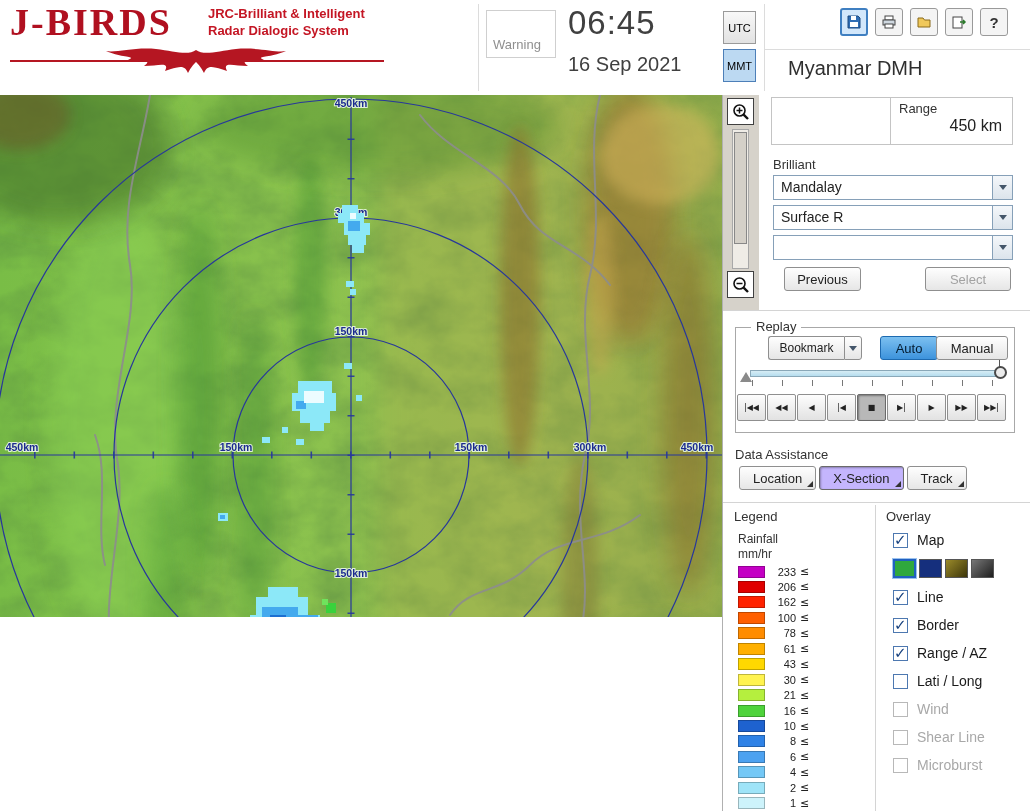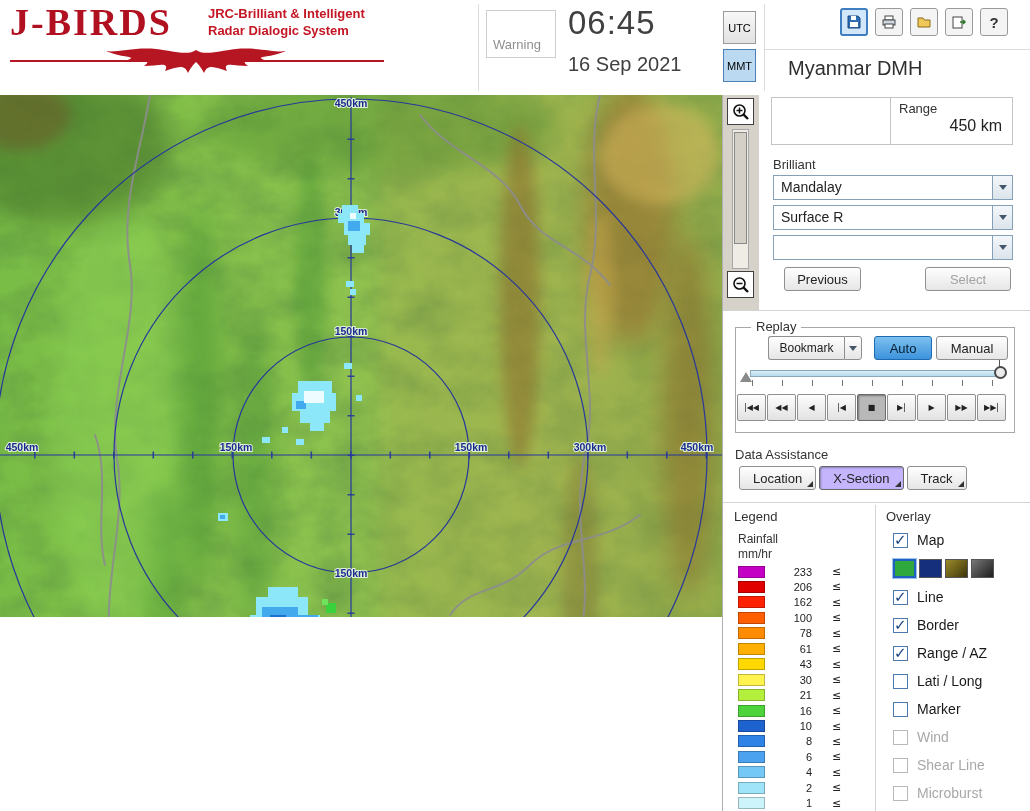--- a/index.html
+++ b/index.html
@@ -75,21 +75,21 @@
 
   
   .replay-box{position:absolute;left:12px;top:232px;width:280px;height:106px;
           border:1px solid #a8a8a8;box-sizing:border-box;}
   .replay-legend{position:absolute;left:28px;top:224px;background:#fff;padding:0 5px;
           font-size:13px;color:#333;z-index:2;}
   .bookmark{position:absolute;left:32px;top:8px;height:24px;display:flex;}
   .bookmark-main{width:76px;font-size:12px;display:flex;align-items:center;justify-content:center;
           border-right:none;border-radius:3px 0 0 3px;}
   .bookmark-arrow{width:18px;border-radius:0 3px 3px 0;display:flex;align-items:center;justify-content:center;}
-  .auto-btn{position:absolute;left:138px;top:8px;width:58px;height:24px;
+  .auto-btn{position:absolute;left:144px;top:8px;width:58px;height:24px;
           background:linear-gradient(#7cc0f0,#3d93dc);border:1px solid #1d6ab0;color:#041c30;}
   .manual-btn{position:absolute;left:200px;top:8px;width:72px;height:24px;}
   .sl-track{position:absolute;left:14px;top:42px;width:250px;height:7px;
           background:linear-gradient(#d7edf5,#b6ddee);border:1px solid #8aa8b8;box-sizing:border-box;}
   .sl-ticks{position:absolute;left:16px;top:52px;width:246px;height:6px;
           background:repeating-linear-gradient(90deg,#777 0 1px,transparent 1px 30px);}
   .sl-min{position:absolute;left:4px;top:44px;width:0;height:0;border-left:6px solid transparent;
           border-right:6px solid transparent;border-bottom:10px solid #8a8a8a;}
   .sl-knob{position:absolute;left:258px;top:38px;width:13px;height:13px;border-radius:50%;
           border:2px solid #4a4a4a;background:#ececec;box-sizing:border-box;cursor:pointer;}
@@ -108,21 +108,21 @@
   .da-btn::after{content:"";position:absolute;right:2px;bottom:2px;width:0;height:0;
         border-left:6px solid transparent;border-bottom:6px solid #333;}
 
   
   .lg-title{position:absolute;left:11px;top:414px;font-size:13px;color:#333;}
   .ov-title{position:absolute;left:163px;top:414px;font-size:13px;color:#333;}
   .vdiv{position:absolute;left:152px;top:410px;height:306px;border-left:1px solid #d4d4d4;}
   .lg-units{position:absolute;left:15px;top:437px;font-size:12px;color:#333;line-height:1.25;}
   .lg-list{position:absolute;left:15px;top:470px;height:245px;display:flex;
         flex-direction:column;justify-content:space-between;}
-  .lg-row{display:flex;align-items:center;height:13px;gap:16px;}
+  .lg-row{display:flex;align-items:center;height:13px;}
   .lg-swatch{width:27px;height:12px;display:inline-block;border:1px solid rgba(0,0,0,.25);box-sizing:border-box;}
   .lg-val{width:27px;text-align:right;font-size:11px;color:#222;margin-left:4px;}
   .lg-le{font-size:11px;color:#222;margin-left:4px;font-family:"DejaVu Sans",sans-serif;}
   .ov-col{position:absolute;left:170px;top:432px;width:134px;}
   .ov-row{display:flex;align-items:center;height:28px;}
   .ov-row.map{height:26px;}
   .cb{width:15px;height:15px;box-sizing:border-box;border:1px solid #4d78b0;background:#fff;
         position:relative;cursor:pointer;flex:0 0 15px;}
   .cb.checked::after{content:"✓";position:absolute;left:0px;top:-3px;font-size:15px;font-weight:bold;
         color:#17417e;font-family:"DejaVu Sans",sans-serif;}
@@ -555,24 +555,20 @@
         <span class="ov-lab">Border</span>
       </div>
       <div class="ov-row">
         <span class="cb checked"></span>
         <span class="ov-lab">Range / AZ</span>
       </div>
       <div class="ov-row">
         <span class="cb"></span>
         <span class="ov-lab">Lati / Long</span>
       </div>
-      <div class="ov-row">
-        <span class="cb"></span>
-        <span class="ov-lab">Marker</span>
-      </div>
       <div class="ov-row disabled">
         <span class="cb disabled"></span>
         <span class="ov-lab disabled">Wind</span>
       </div>
       <div class="ov-row disabled">
         <span class="cb disabled"></span>
         <span class="ov-lab disabled">Shear Line</span>
       </div>
       <div class="ov-row disabled">
         <span class="cb disabled"></span>

